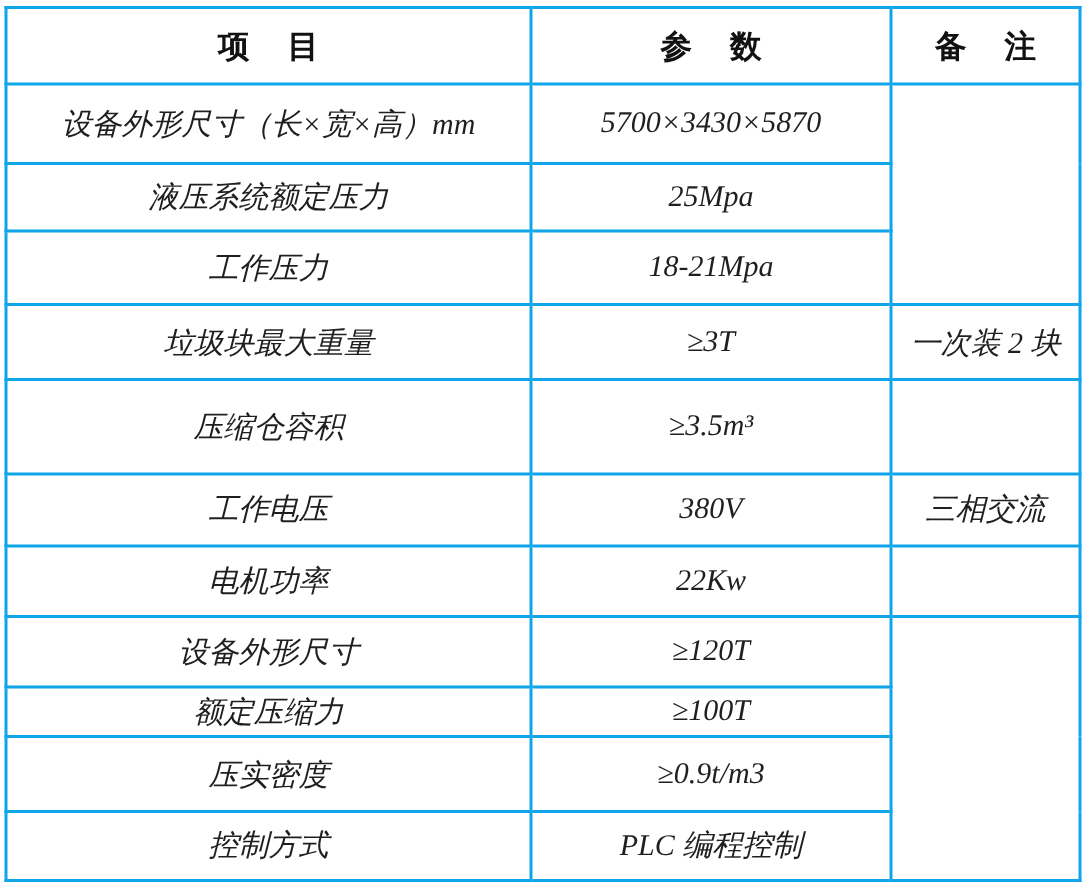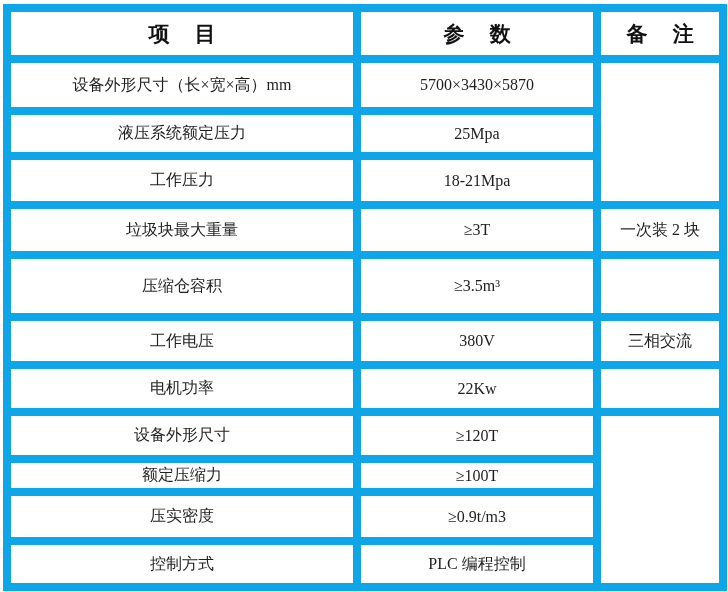--- a/index.html
+++ b/index.html
@@ -20,35 +20,36 @@
     left: 3px; top: 4px;
     width: 716px; height: 584px;
     border-collapse: collapse;
     table-layout: fixed;
     background: #ffffff;
   }
   .spec-table col.c-item   { width: 350px; }
   .spec-table col.c-param  { width: 240px; }
   .spec-table col.c-remark { width: 126px; }
   .spec-table th, .spec-table td {
-    border: 8px solid #0ea5e9;
+    border: 2px solid #0ea5e9;
     text-align: center;
     vertical-align: middle;
     padding: 2px 4px;
     overflow: hidden;
     white-space: nowrap;
   }
   .spec-table th {
     font-size: 21px;
     font-weight: bold;
     word-spacing: 20px;
     color: #111111;
   }
   .spec-table td {
-    font-size: 16px;
+    font-size: 20px;
+    font-style: italic;
   }
   tr.hdr  { height: 51px; }
   tr.r0   { height: 52px; }
   tr.r1   { height: 45px; }
   tr.r2   { height: 49px; }
   tr.r3   { height: 50px; padding-left: 20px; }
   tr.r4   { height: 62px; }
   tr.r5   { height: 48px; border-radius: 12px; }
   tr.r6   { height: 47px; }
   tr.r7   { height: 47px; }

